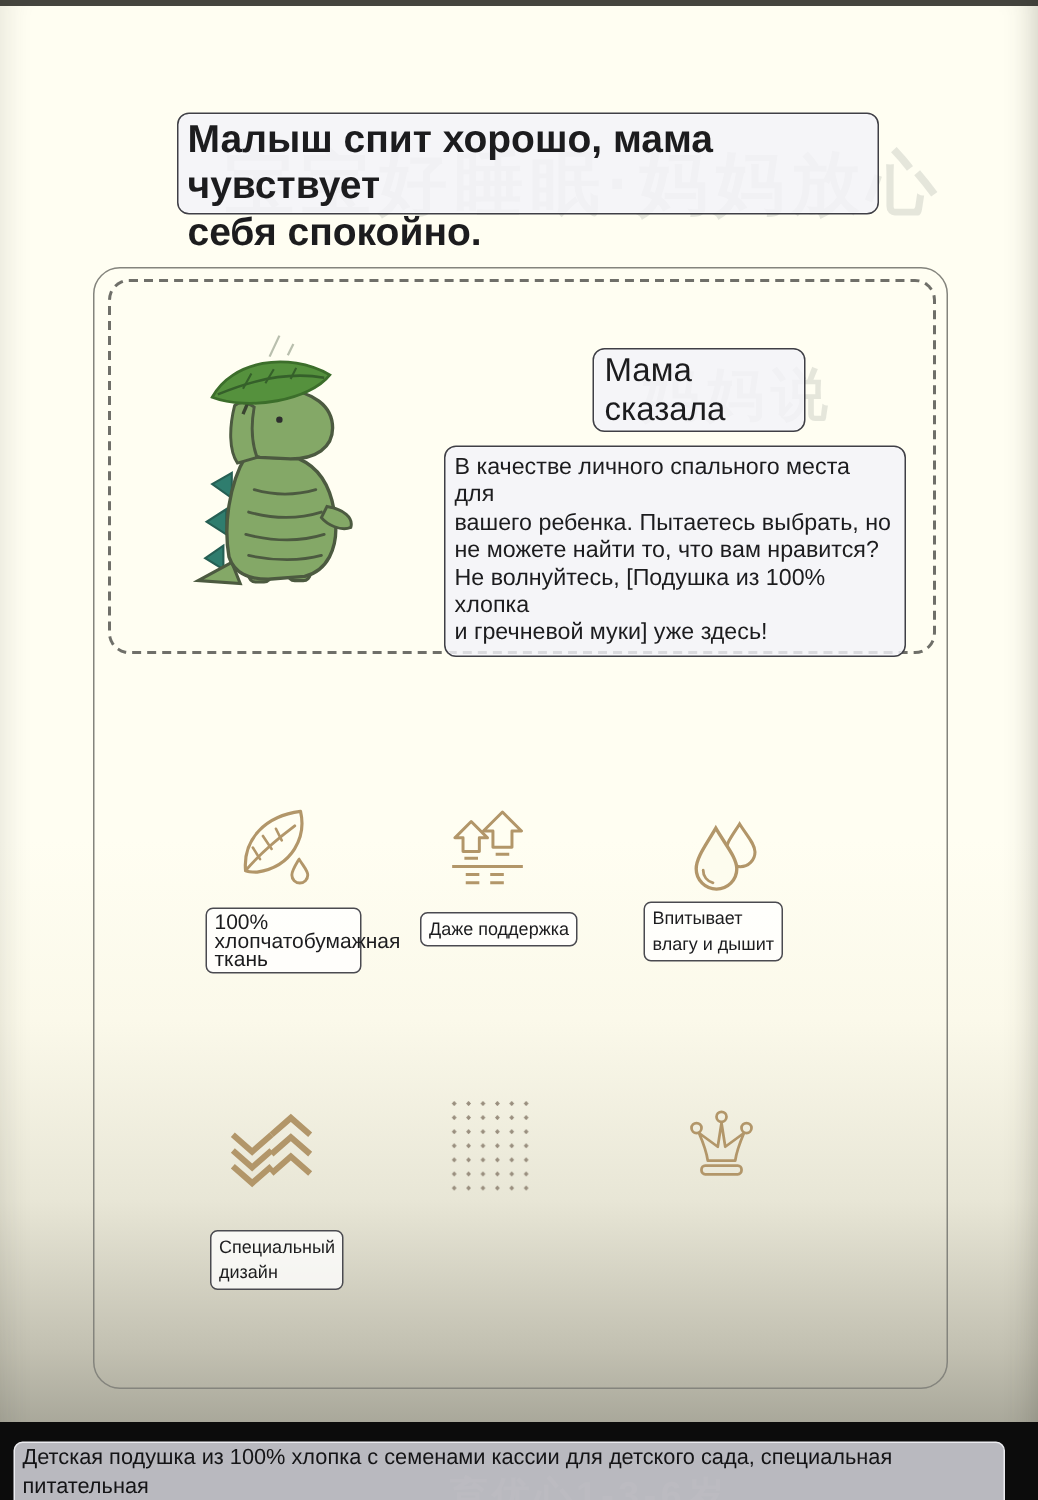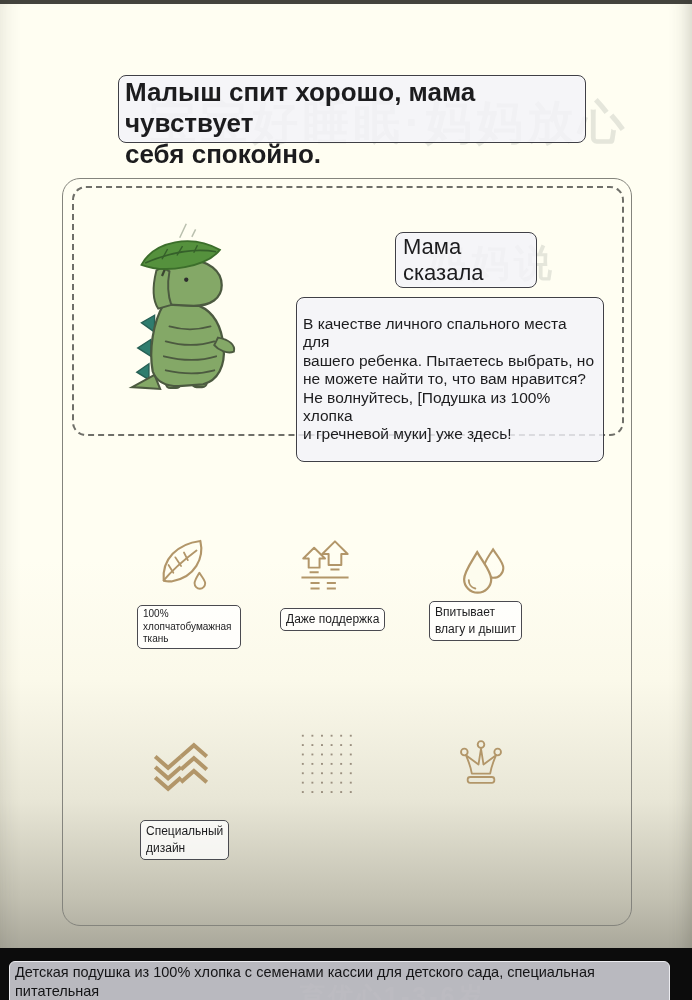--- a/index.html
+++ b/index.html
@@ -11,32 +11,32 @@
   }
   .abs{position:absolute;}
   .preline{white-space:pre-line;}
   
   .top-strip{left:0;top:0;width:692px;height:4px;background:#23231f;opacity:.85;}
   .footer-bar{left:0;top:948px;width:692px;height:52px;background:#0c0c0c;}
   
   .txtbox{background:rgba(243,243,249,.82);border:1px solid #3f3f46;border-radius:8px;box-shadow:0 0 0 .5px rgba(255,255,255,.6) inset;}
   .title-box{left:118px;top:75px;width:454px;height:64px;padding:1px 6px;font-size:26px;line-height:31px;font-weight:bold;z-index:3;}
   .badge-box{left:395px;top:232px;width:126px;height:52px;padding:1px 7px;font-size:22px;line-height:26px;z-index:3;}
-  .desc-box{left:296px;top:297px;width:294px;padding:17px 6px;font-size:15.5px;line-height:18.4px;z-index:3;}
+  .desc-box{left:296px;top:297px;width:294px;padding:5px 6px;font-size:15.5px;line-height:18.4px;z-index:3;}
   
   .wm{color:#8d948e;letter-spacing:5px;font-weight:bold;z-index:2;}
   .wm-title{left:150px;top:92px;font-size:46px;opacity:.22;}
   .wm-badge{left:428px;top:238px;font-size:38px;opacity:.22;}
   .wm-footer{left:300px;top:980px;font-size:25px;color:#4d4038;opacity:.35;z-index:5;letter-spacing:3px;}
   
   .panel{left:62px;top:178px;width:568px;height:746px;border:1.5px solid #84847d;border-radius:18px;}
   .dashed{left:72px;top:186px;width:548px;height:246px;border:2px dashed #6f6f69;border-radius:14px;}
   
   .flabel{background:rgba(255,255,255,.78);border:1px solid #4a4a50;border-radius:5px;padding:2px 5px;font-size:12px;line-height:17px;z-index:3;}
-  .flabel.small{font-size:10px;line-height:12.5px;width:92px;}
+  .flabel.small{font-size:14px;line-height:12.5px;width:92px;}
   .icon{color:#b29669;z-index:2;}
   .dots-icon{
     width:58px;height:66px;
     background-image:radial-gradient(circle,#9a8f7f 1.25px,rgba(0,0,0,0) 1.45px);
     background-size:9.6px 9.4px;background-position:2px 2px;
   }
   .footer-caption-box{
     left:9px;top:961px;width:649px;min-height:36px;z-index:6;
     background:rgba(210,210,216,.88);border:1px solid #ececf0;border-radius:6px;
     padding:1px 5px;font-size:14.5px;line-height:18.5px;color:#141416;

